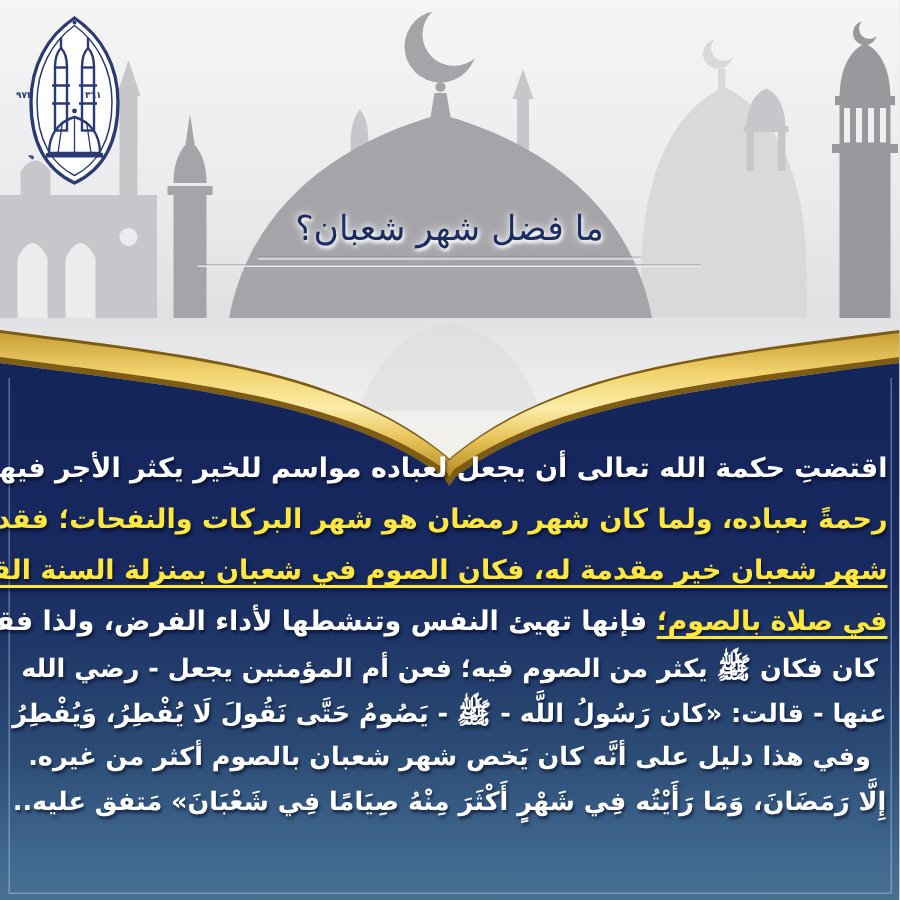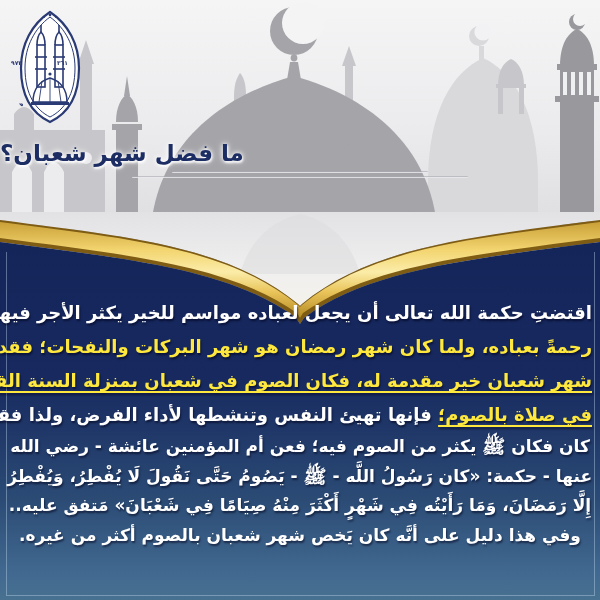--- a/index.html
+++ b/index.html
@@ -9,22 +9,22 @@
   }
   
   .header{
     position:absolute;left:0;top:0;width:600px;height:330px;
     background:linear-gradient(180deg,#f5f5f6 0%,#ebebed 40%,#dadade 78%,#cfcfd3 100%);
   }
   .skyline{position:absolute;left:0;top:0;}
   .logo{position:absolute;left:10px;top:5px;z-index:3;}
   
   .title{
-    position:absolute;left:0;right:0;top:139px;z-index:3;text-align:left;
-    color:#1c2d64;font-weight:bold;
+    position:absolute;left:0;right:0;top:139px;z-index:3;text-align:center;
+    color:#1c2d64;font-weight:normal;
   }
   .title .tline{
     font-size:23px;line-height:29px;letter-spacing:0;
     text-shadow:0 0 4px rgba(255,255,255,.95),0 0 7px rgba(255,255,255,.85),1px 2px 2px rgba(255,255,255,.75);
   }
   .hairline{
     height:2px;margin:3px auto 3px;
     background:linear-gradient(180deg,rgba(115,115,130,.5),rgba(255,255,255,.95));
     border-radius:1px;
   }
@@ -193,19 +193,19 @@
     <path d="M0,30 C120,46 230,56 296,106 L300,112 L304,106 C370,56 480,46 600,30 L600,388 L0,388 Z" fill="url(#navyGrad)"></path>
   </svg>
 
   <div class="frame"></div>
 
   <div class="text-block">
       <div class="line big"><span class="seg white">اقتضتِ حكمة الله تعالى أن يجعل لعباده مواسم للخير يكثر الأجر فيها؛</span></div>
       <div class="line big"><span class="seg yellow">رحمةً بعباده، ولما كان شهر رمضان هو شهر البركات والنفحات؛ فقد كان</span></div>
       <div class="line big"><span class="seg yellow u">شهر شعبان خير مقدمة له، فكان الصوم في شعبان بمنزلة السنة القبلية</span></div>
       <div class="line big"><span class="seg yellow u">في صلاة بالصوم؛</span><span class="seg white"> فإنها تهيئ النفس وتنشطها لأداء الفرض، ولذا فقد</span></div>
-      <div class="line small"><span class="seg white">كان فكان </span><span class="seg white saw">ﷺ</span><span class="seg white"> يكثر من الصوم فيه؛ فعن أم المؤمنين عائشة - رضي الله</span></div>
-      <div class="line small"><span class="seg white">عنها - حكمة: «كان رَسُولُ اللَّه - </span><span class="seg white saw">ﷺ</span><span class="seg white"> - يَصُومُ حَتَّى نَقُولَ لَا يُفْطِرُ، وَيُفْطِرُ</span></div>
+      <div class="line small"><span class="seg white">كان فكان </span><span class="seg white saw">ﷺ</span><span class="seg white"> يكثر من الصوم فيه؛ فعن أم المؤمنين يجعل - رضي الله</span></div>
+      <div class="line small"><span class="seg white">عنها - قالت: «كان رَسُولُ اللَّه - </span><span class="seg white saw">ﷺ</span><span class="seg white"> - يَصُومُ حَتَّى نَقُولَ لَا يُفْطِرُ، وَيُفْطِرُ</span></div>
+      <div class="line small"><span class="seg white">وفي هذا دليل على أنَّه كان يَخص شهر شعبان بالصوم أكثر من غيره.</span></div>
       <div class="line small"><span class="seg white">إِلَّا رَمَضَانَ، وَمَا رَأَيْتُه فِي شَهْرٍ أَكْثَرَ مِنْهُ صِيَامًا فِي شَعْبَانَ» مَتفق عليه..</span></div>
-      <div class="line small"><span class="seg white">وفي هذا دليل على أنَّه كان يَخص شهر شعبان بالصوم أكثر من غيره.</span></div>
     </div>
 
 </div>
 
 </body></html>

